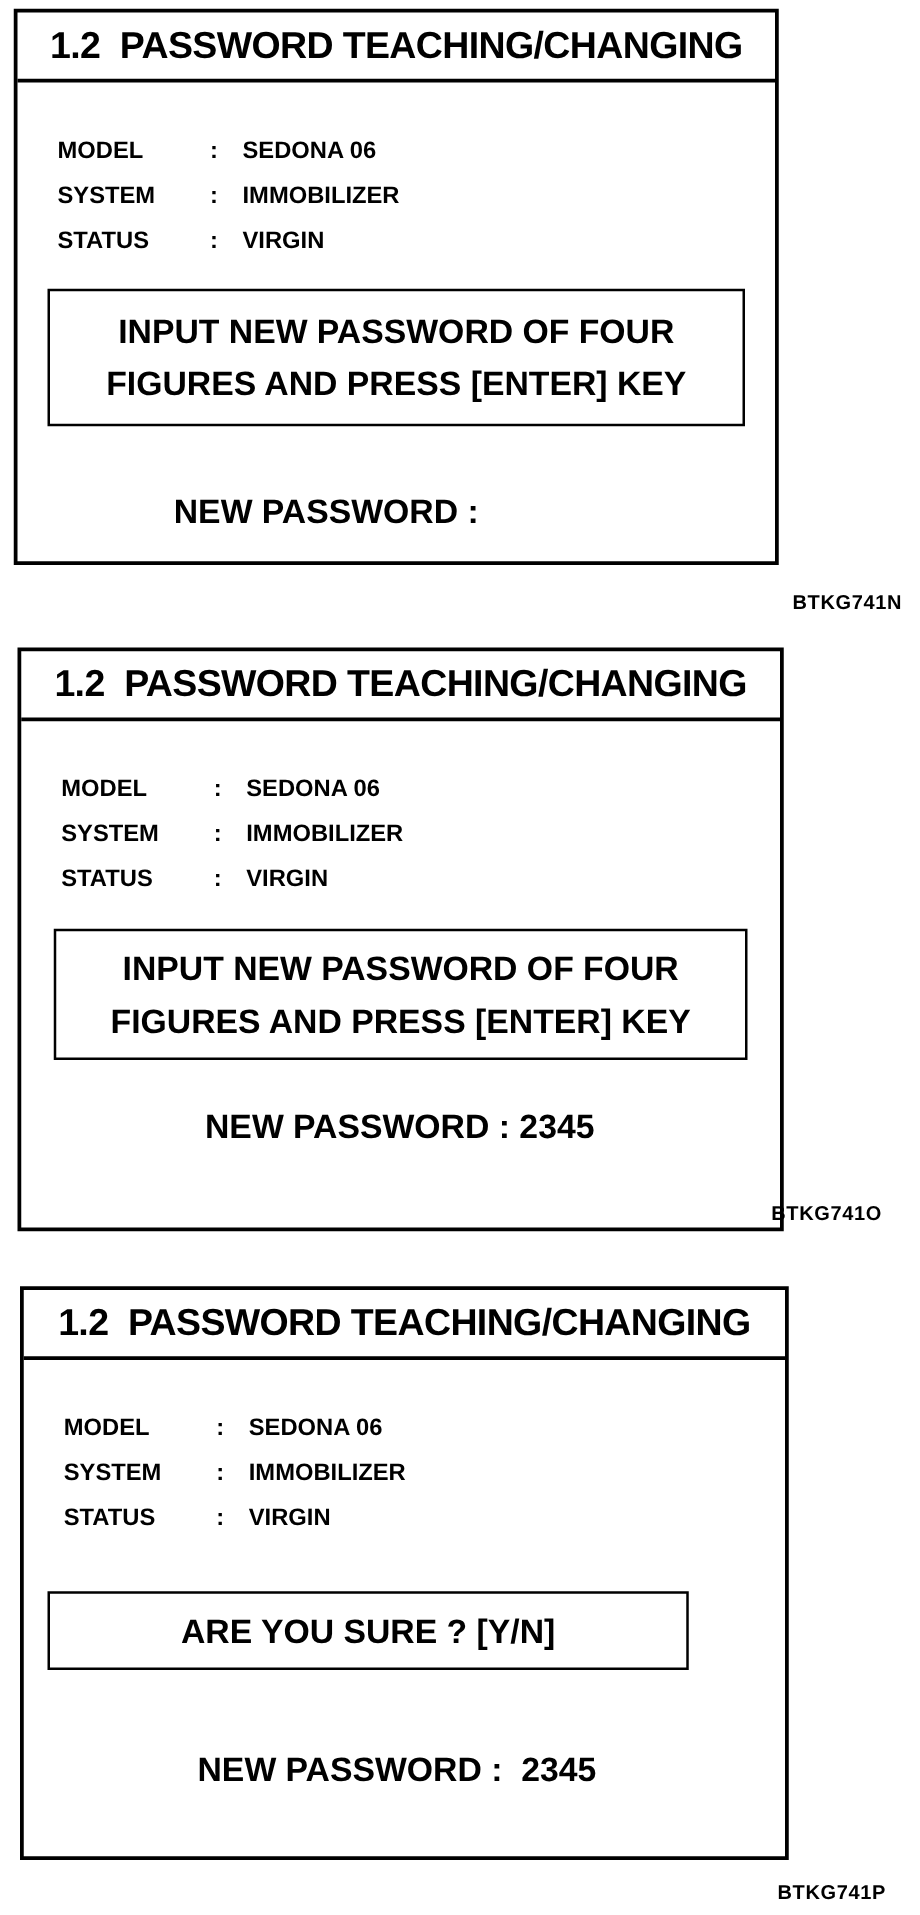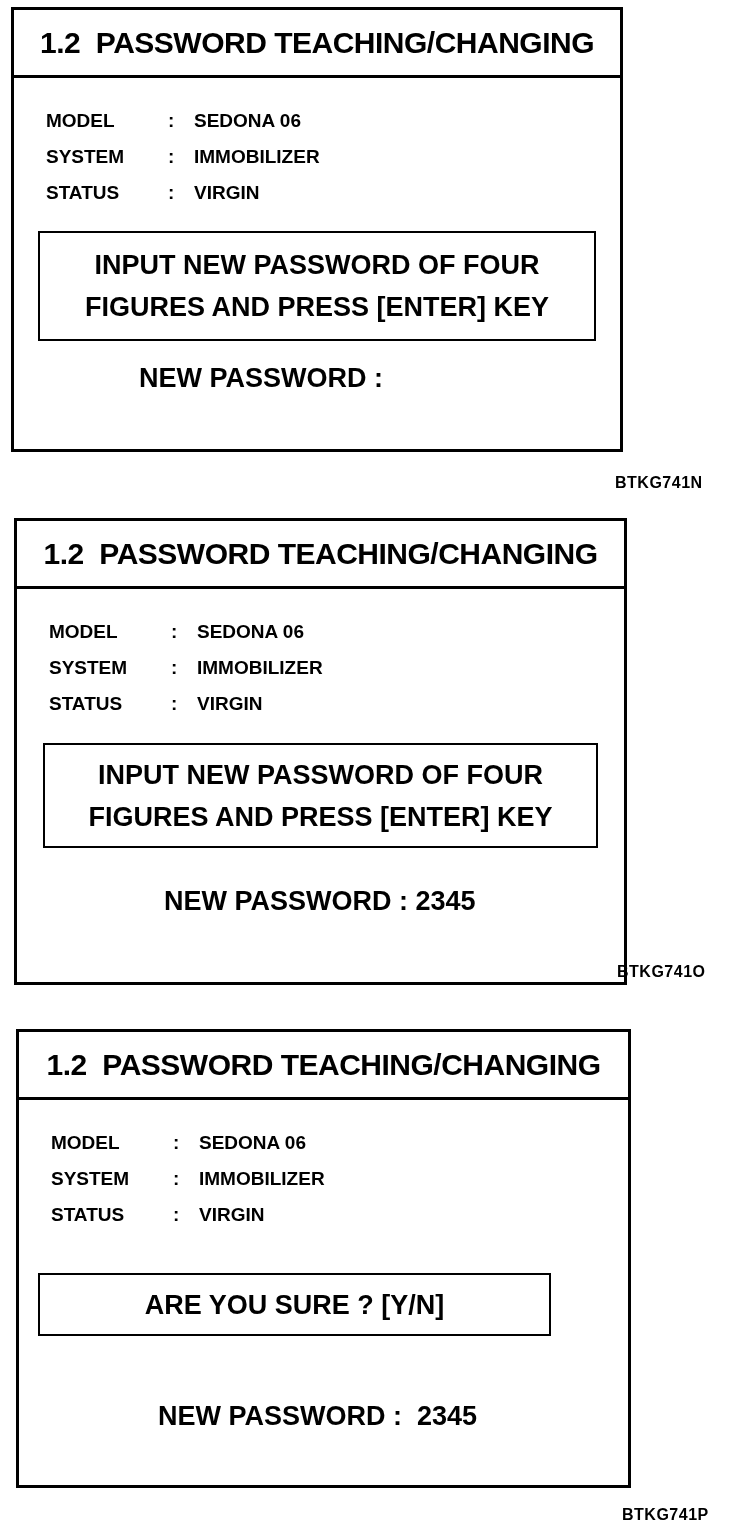--- a/index.html
+++ b/index.html
@@ -11,21 +11,21 @@
     color:#000;
     overflow:hidden;
   }
   .panel{
     position:absolute;
     border:3px solid #000;
     background:#fff;
     box-sizing:border-box;
   }
   .title-bar{
-    height:68px;
+    height:56px;
     border-bottom:3px solid #000;
     display:flex;
     align-items:center;
     justify-content:center;
     box-sizing:border-box;
   }
   .screen-title{
     font-size:30px;
     font-weight:700;
     letter-spacing:-0.5px;
@@ -97,23 +97,23 @@
       <div class="info-row">
         <span class="info-label">STATUS</span>
         <span class="info-colon">:</span>
         <span class="info-value">VIRGIN</span>
       </div>
     </div>
     <div class="msgbox" style="left:24px;top:221px;width:558px;height:110px;">
       <div>INPUT NEW PASSWORD OF FOUR</div>
       <div>FIGURES AND PRESS [ENTER] KEY</div>
     </div>
-    <div class="pwline" style="left:125px;top:353px;">NEW PASSWORD :</div>
+    <div class="pwline" style="left:125px;top:384px;">NEW PASSWORD :</div>
   </div>
-  <div class="caption" style="left:615px;top:474px;">BTKG741N</div>
+  <div class="caption" style="left:634px;top:474px;">BTKG741N</div>
 
   <div class="panel" style="left:14px;top:518px;width:613px;height:467px;">
     <div class="title-bar">
       <span class="screen-title">1.2  PASSWORD TEACHING/CHANGING</span>
     </div>
     <div class="info">
       <div class="info-row">
         <span class="info-label">MODEL</span>
         <span class="info-colon">:</span>
         <span class="info-value">SEDONA 06</span>

